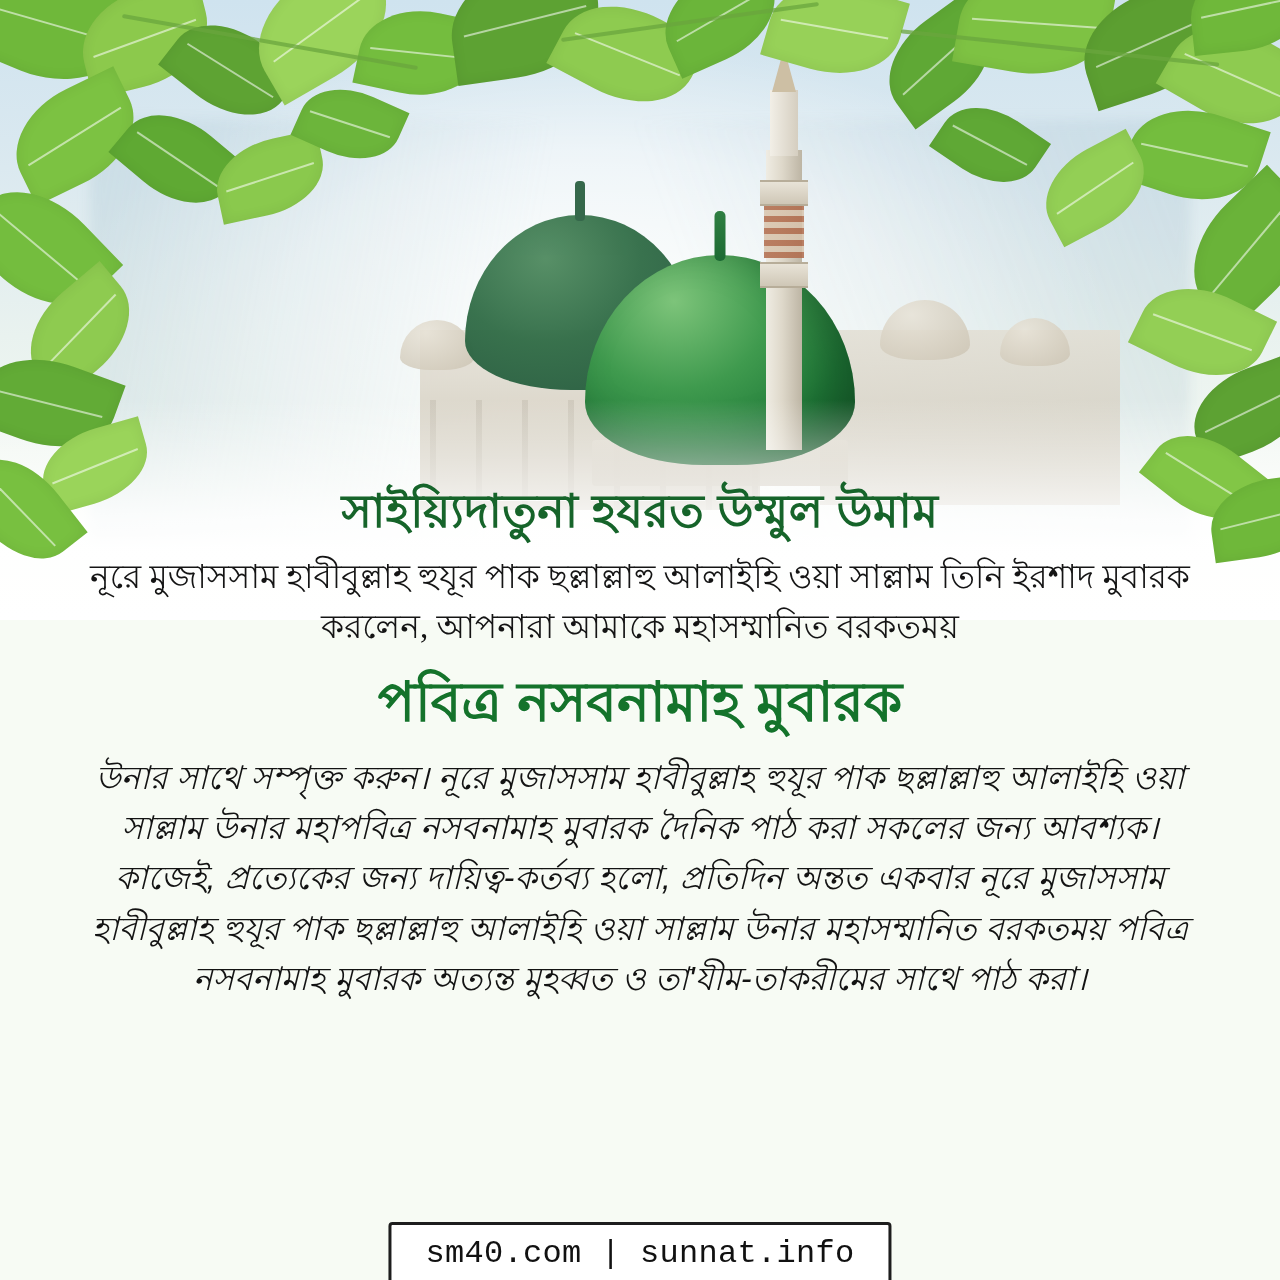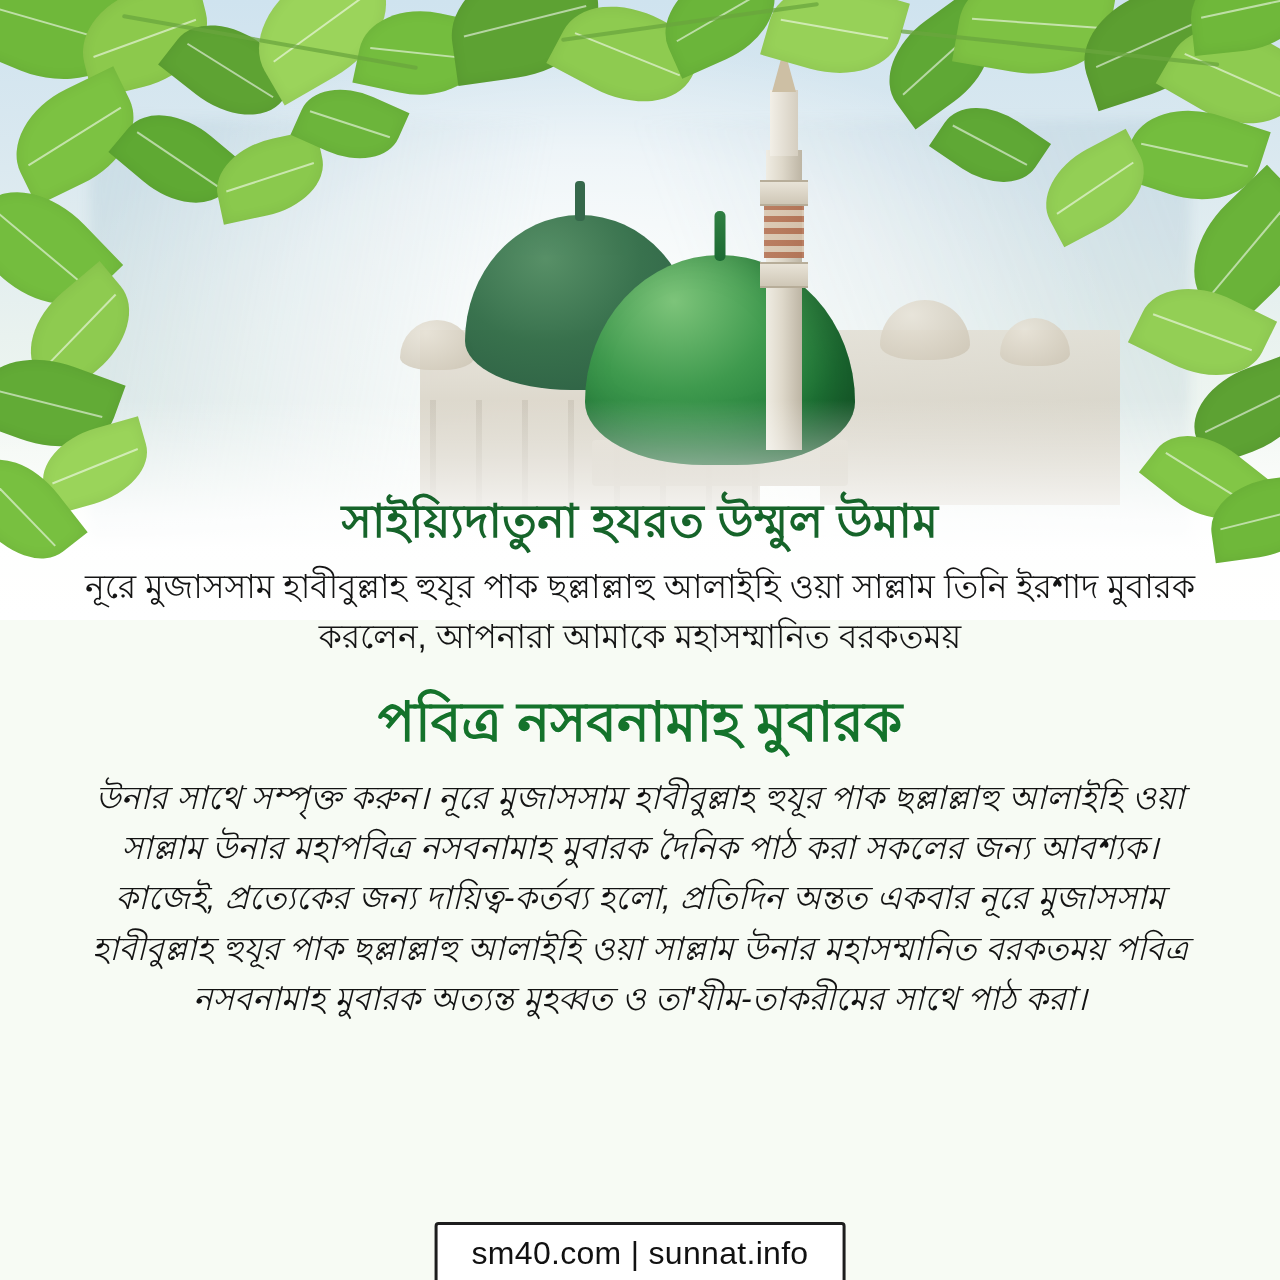--- a/index.html
+++ b/index.html
@@ -211,44 +211,44 @@
     box-sizing: border-box;
   }
   .headline {
     font-family: "Liberation Sans", sans-serif;
     font-weight: bold;
     font-size: 46px;
     line-height: 1.18;
     color: #16642a;
     letter-spacing: 0.5px;
     text-shadow: 0 1px 0 rgba(255,255,255,0.8);
-    margin: 14px;
+    margin: 4px;
   }
   .subhead {
     font-family: "Liberation Sans", sans-serif;
     font-weight: bold;
     font-size: 33px;
     line-height: 1.2;
     color: #1c7a33;
     margin: 8px 0 0 0;
   }
   .para {
-    font-family: Liberation Sans, sans-serif;
+    font-family: Liberation Serif, serif;
     font-size: 33px;
     line-height: 1.52;
     color: #141414;
     margin: 14px 34px 0 34px;
   }
   .bigline {
     font-family: "Liberation Sans", sans-serif;
     font-weight: bold;
     font-size: 55px;
     line-height: 1.2;
     color: #14732b;
-    margin: 26px 0 10px 0;
+    margin: 16px 0 10px 0;
     text-shadow: 0 1px 0 rgba(255,255,255,0.85);
   }
   .para2 {
     font-family: "Liberation Sans", sans-serif;
     font-size: 32.5px;
     line-height: 1.55;
     color: #131313;
     margin: 18px 46px 0 46px;
     font-style: italic;
   }
@@ -258,21 +258,21 @@
     position: absolute;
     left: 50%;
     transform: translateX(-50%);
     top: 1222px;
     border: 3px solid #1d1d1d;
     border-radius: 4px;
     padding: 10px 34px 12px 34px;
     background: #ffffff;
   }
   .footer-text {
-    font-family: Liberation Sans, sans-serif;
+    font-family: Liberation Mono, monospace;
     font-size: 32px;
     color: #111111;
     letter-spacing: 0.3px;
     white-space: nowrap;
     text-align: right;
   }
 </style>
 </head>
 <body>
 

